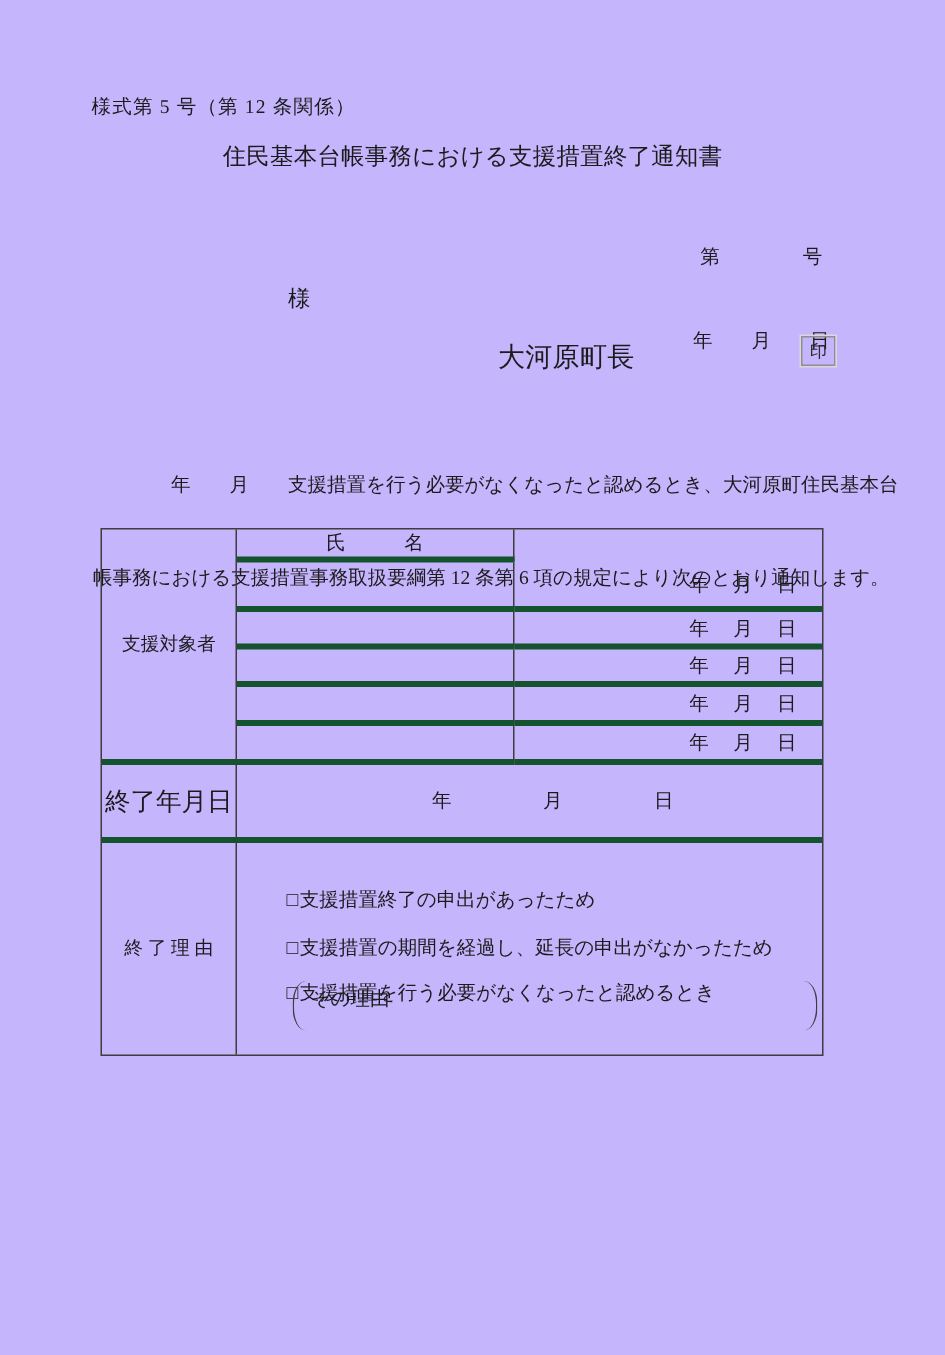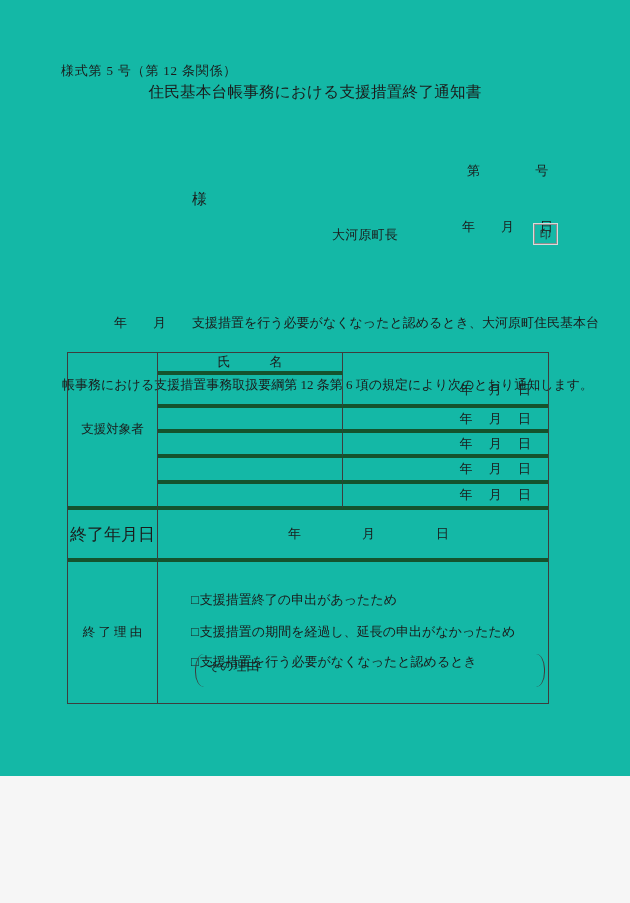--- a/index.html
+++ b/index.html
@@ -2,41 +2,41 @@
 <html><head>
 <meta charset="utf-8">
 <style>
   html, body { margin:0; padding:0; }
   body {
     width:630px; height:903px;
     background:#f6f6f6;
     font-family:"Liberation Serif","DejaVu Serif",serif;
   }
   #page {
-    position:relative; width:630px; height:776px;
-    background:#14b8a6; color:#1b1b1b; overflow:hidden;
+    position:relative; width:630px; height:903px;
+    background:#c4b5fd; color:#1b1b1b; overflow:hidden;
   }
 
   .form-no {
     position:absolute; left:61px; top:62px;
     font-size:13px; letter-spacing:0.8px; white-space:pre;
   }
   .doc-title {
-    position:absolute; left:0; top:82px; width:100%;
+    position:absolute; left:0; top:94px; width:100%;
     text-align:center; font-size:15.6px; letter-spacing:0.2px;font-family:Liberation Serif, serif;
   }
   .doc-number {
     position:absolute; right:77px; top:125px;
     text-align:center; font-size:13px; line-height:18.5px; white-space:pre;
   }
   .recipient {
     position:absolute; left:192px; top:190px; font-size:15px;
   }
   .issuer {
-    position:absolute; left:332px; top:226px; font-size:13px; letter-spacing:0.2px;text-align:right;
+    position:absolute; left:332px; top:226px; font-size:18px; letter-spacing:0.2px;text-align:right;
   }
   .seal-box {
     position:absolute; left:534px; top:224px; width:21px; height:18px;
     border:1px solid #8f8f8f; outline:1px solid #d9d9d9;
     display:flex; align-items:center; justify-content:center;
     font-size:11.5px; color:#2a2a2a;
   }
   .body-text {
     position:absolute; left:62px; top:272px;
     font-size:13px; line-height:20.5px; white-space:pre;

